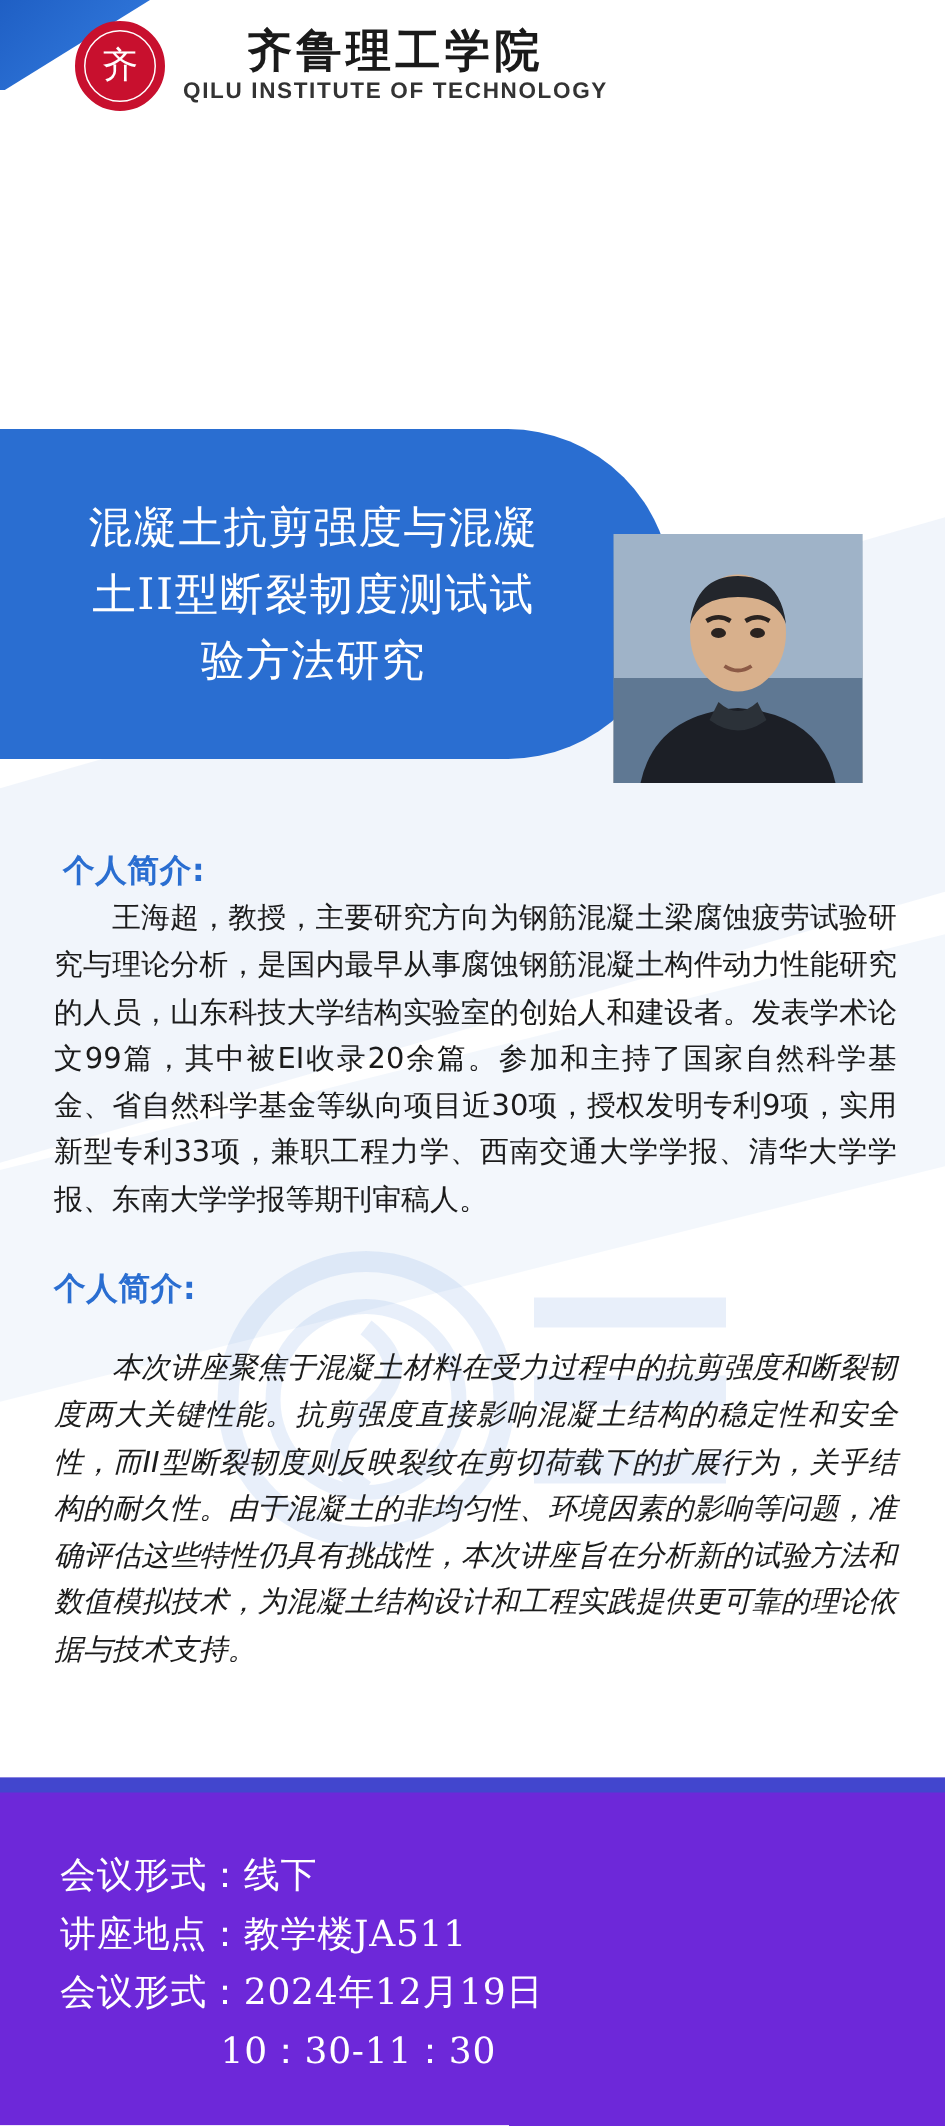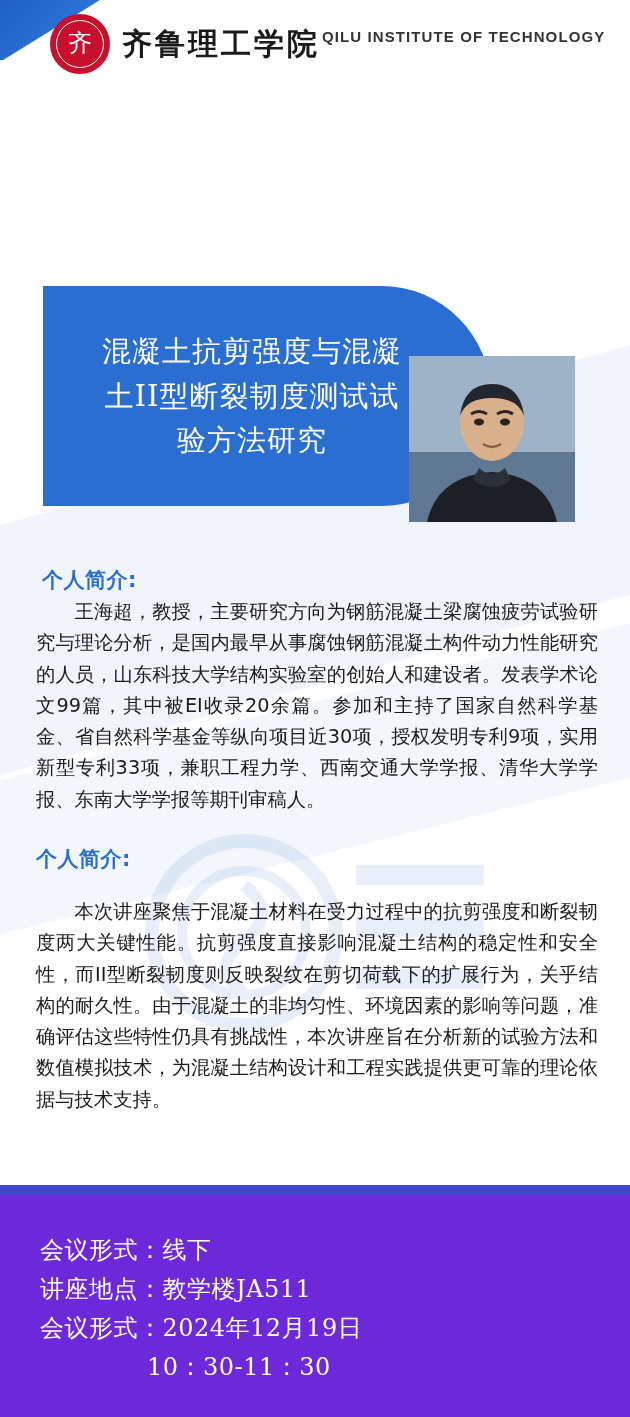--- a/index.html
+++ b/index.html
@@ -78,21 +78,21 @@
     border-radius: 50%;
     border: 1.6px solid #ffffff;
   }
   .logo-mark .glyph {
     font-family: "DejaVu Serif", serif;
     font-size: 24px;
     line-height: 1;
     position: relative;
     top: -1px;
   }
-  .logo-text { display: flex; flex-direction: row; gap: 2px; text-align: center; }
+  .logo-text { display: flex; flex-direction: column; gap: 2px; text-align: center; }
   .logo-cn {
     font-family: "DejaVu Serif", serif;
     font-size: 30px;
     font-weight: 700;
     color: #1a1a1a;
     letter-spacing: 3px;
     line-height: 1.05;
   }
   .logo-en {
     font-size: 15px;
@@ -105,21 +105,20 @@
   .title-panel {
     position: absolute;
     left: 0; top: 286px;
     width: 448px; height: 220px;
     background: #2a6ed1;
     border-top-right-radius: 180px;
     border-bottom-right-radius: 180px;
     display: flex;
     align-items: center;
     justify-content: center;
-    margin-left: 43px;
   }
   .title-text {
     color: #ffffff;
     font-family: "DejaVu Serif", serif;
     font-size: 29px;
     line-height: 1.55;
     text-align: center;
     letter-spacing: 1px;
     width: 300px;
     margin-left: -30px;
@@ -148,21 +147,21 @@
   .body-text {
     position: absolute;
     font-family: "DejaVu Sans", sans-serif;
     font-size: 19.3px;
     line-height: 1.62;
     color: #1b1b1b;
     text-align: justify;
     text-indent: 2em;
   }
   #text-profile { left: 36px; top: 596px; width: 562px; }
-  #text-lecture { left: 36px; top: 896px; width: 562px; }
+  #text-lecture { left: 36px; top: 896px; width: 562px; font-style: italic; }
 
   
   .footer {
     position: absolute;
     left: 0; bottom: 0;
     width: 630px; height: 232px;
     background: #6d28d9;
   }
   .footer-strip {
     position: absolute;

